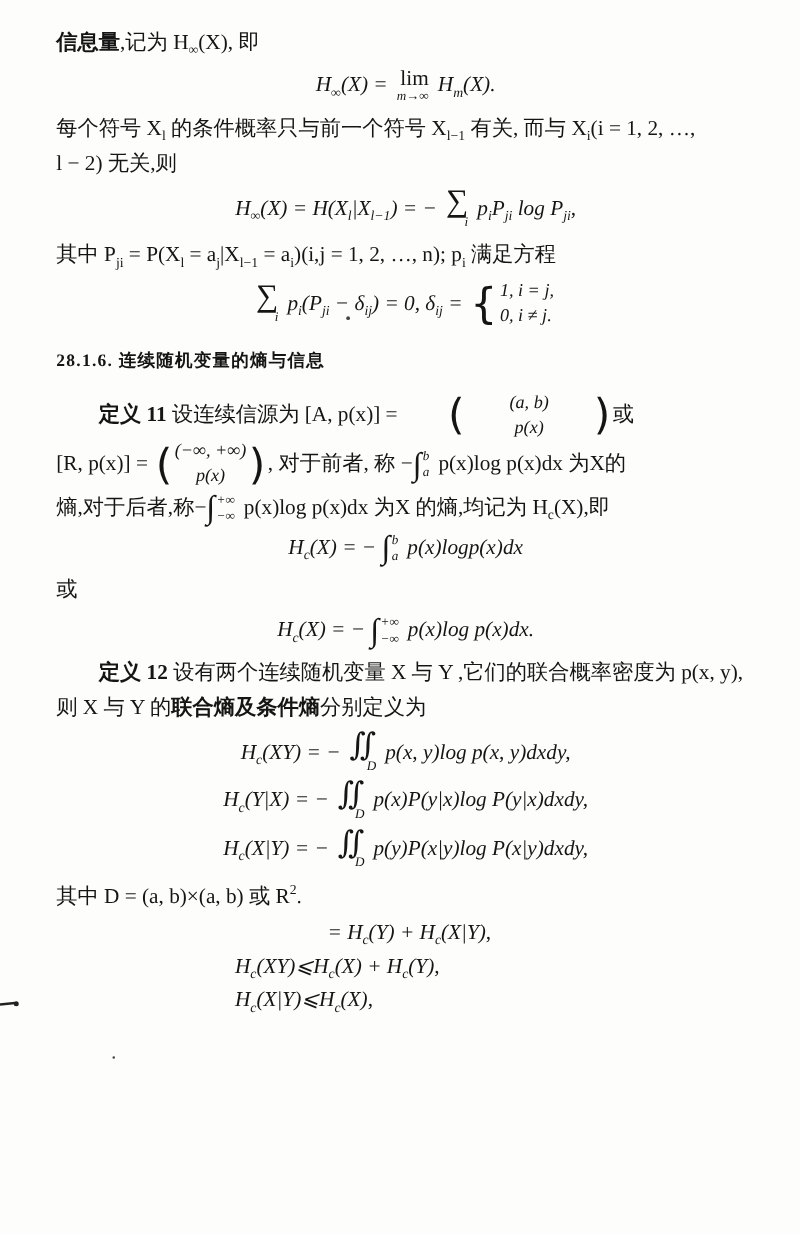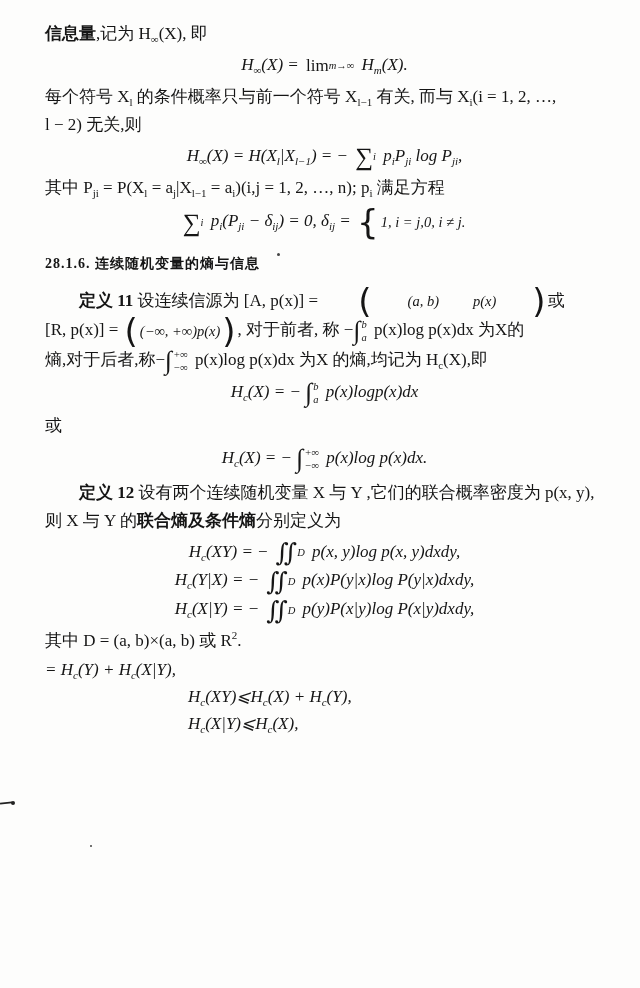--- a/index.html
+++ b/index.html
@@ -15,38 +15,38 @@
   .body{font-size:17px;line-height:28px;}
   .indent{text-indent:34px;}
   .bold{font-weight:bold;}
   .heading{font-size:14px;font-weight:bold;letter-spacing:1px;margin:12px 0 8px;line-height:30px;}
   .formula{
     text-align:center;font-style:italic;font-size:17px;
     margin:6px 0;line-height:1.35;
   }
   sub,sup{font-size:11px;line-height:0;}
   
-  .undr{display:inline-flex;flex-direction:row;align-items:center;vertical-align:middle;margin:0 3px;}
+  .undr{display:inline-flex;flex-direction:column;align-items:flex-end;vertical-align:middle;margin:0 3px;}
   .opch{font-size:25px;line-height:.85;font-style:normal;}
   .u-t{line-height:1.05;font-style:normal;}
   .u-b{font-size:10.5px;line-height:1.1;}
   
   .big{font-size:26px;font-style:normal;vertical-align:middle;line-height:.8;}
   .ss{display:inline-flex;flex-direction:column;justify-content:center;vertical-align:middle;
       font-size:10.5px;line-height:1.25;margin:0 3px 0 1px;}
   .ss i{font-style:italic;}
   
   .grp{display:inline-flex;align-items:center;vertical-align:middle;margin:0 2px;}
   .gbr{font-size:34px;font-weight:400;font-style:normal;line-height:.85;font-family:"DejaVu Sans",sans-serif;}
-  .gst{display:inline-flex;flex-direction:row;font-size:14.5px;line-height:1.35;text-align:left;font-style:italic;padding:0 2px;}
+  .gst{display:inline-flex;flex-direction:column;font-size:14.5px;line-height:1.35;text-align:left;font-style:italic;padding:0 2px;}
   .gc{align-items:center;}
   
   .rel{text-align:left;margin:2px 0;line-height:25px;}
   .ml215{margin-left:170px;}
-  .ml262{}
+  .ml262{margin-left:217px;}
   .ml188{margin-left:143px;}
   .pagenum{text-align:right;font-size:15px;font-weight:bold;letter-spacing:2px;
            padding-right:44px;margin-top:12px;font-style:normal;}
   
   .pen-mark{position:absolute;left:0;top:799px;width:15px;height:7px;}
   .pen-mark .stroke{position:absolute;left:0;top:3px;width:12px;height:2px;background:#222;transform:rotate(-6deg);}
   .pen-mark .tip{position:absolute;left:11px;top:2px;width:4px;height:4px;background:#222;border-radius:50%;}
   .speck{position:absolute;width:3px;height:3px;background:#444;border-radius:50%;}
   .speck1{left:277px;top:253px;}
   .speck2{left:90px;top:845px;width:2px;height:2px;}

